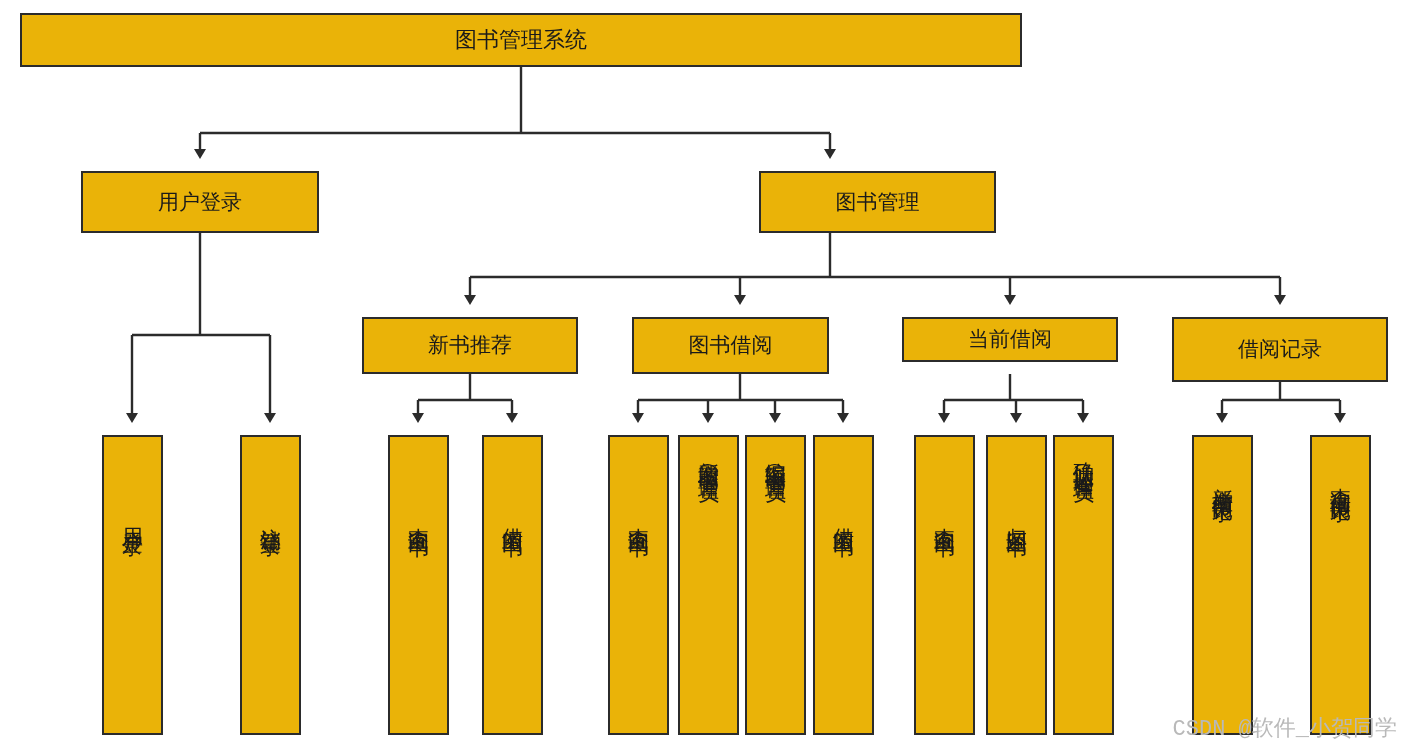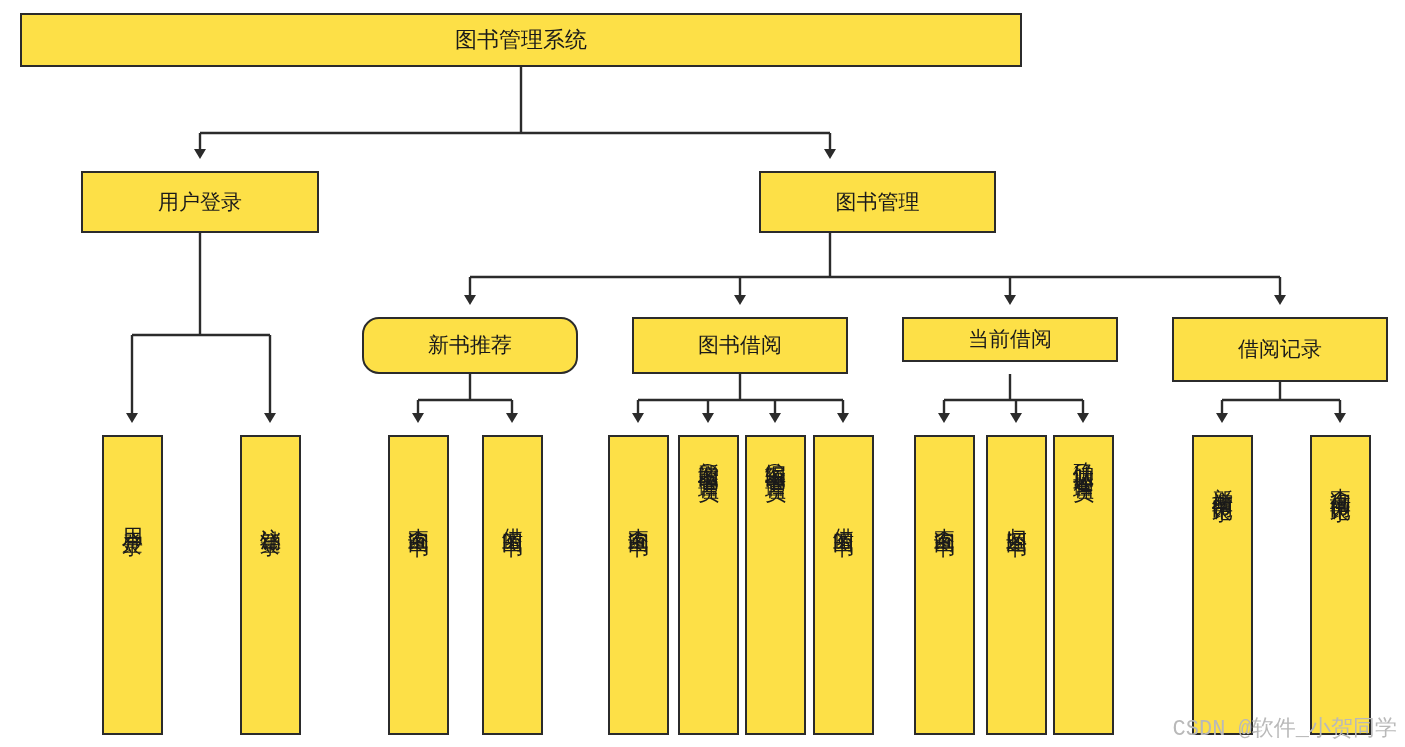--- a/index.html
+++ b/index.html
@@ -14,21 +14,21 @@
     position: relative;
     width: 1405px;
     height: 747px;
     background: #ffffff;
     overflow: hidden;
   }
   .node {
     position: absolute;
     box-sizing: border-box;
     border: 2px solid #2b2b2b;
-    background: #fde047;
+    background: #eab308;
     display: flex;
     align-items: center;
     justify-content: center;
     color: #1a1a1a;
   }
   .node .label {
     display: block;
     text-align: center;
     line-height: 1.18;
     color: #1a1a1a;
@@ -131,24 +131,24 @@
     <span class="label">图书管理系统</span>
   </div>
 
   <div class="node horiz" style="left:81px; top:171px; width:238px; height:62px;">
     <span class="label">用户登录</span>
   </div>
   <div class="node horiz" style="left:711px; top:171px; width:237px; height:62px;margin-left:48px;">
     <span class="label">图书管理</span>
   </div>
 
-  <div class="node horiz" style="left:362px; top:317px; width:216px; height:57px;border-radius:17px;">
+  <div class="node horiz" style="left:362px; top:317px; width:216px; height:57px;">
     <span class="label">新书推荐</span>
   </div>
-  <div class="node horiz" style="left:632px; top:317px; width:216px; height:57px;">
+  <div class="node horiz" style="left:632px; top:317px; width:197px; height:57px;">
     <span class="label">图书借阅</span>
   </div>
   <div class="node horiz" style="left:902px; top:317px; width:216px; height:45px;">
     <span class="label">当前借阅</span>
   </div>
   <div class="node horiz" style="left:1172px; top:317px; width:216px; height:65px;">
     <span class="label">借阅记录</span>
   </div>
 
   <div class="node vert" style="left:102px; top:435px; width:61px; height:300px; padding-top:74px;">

